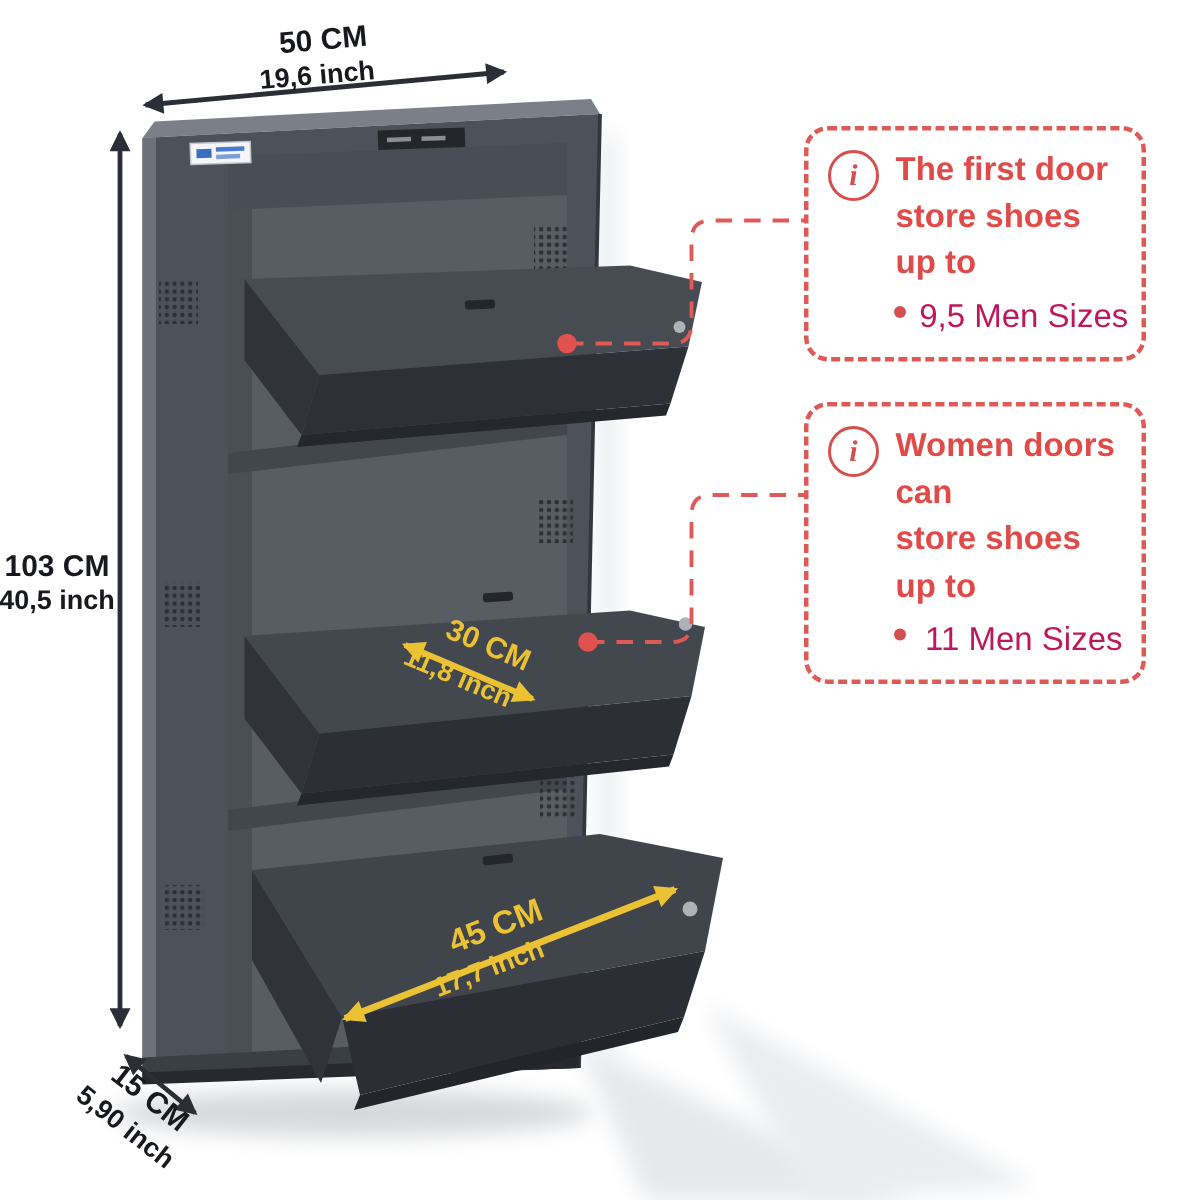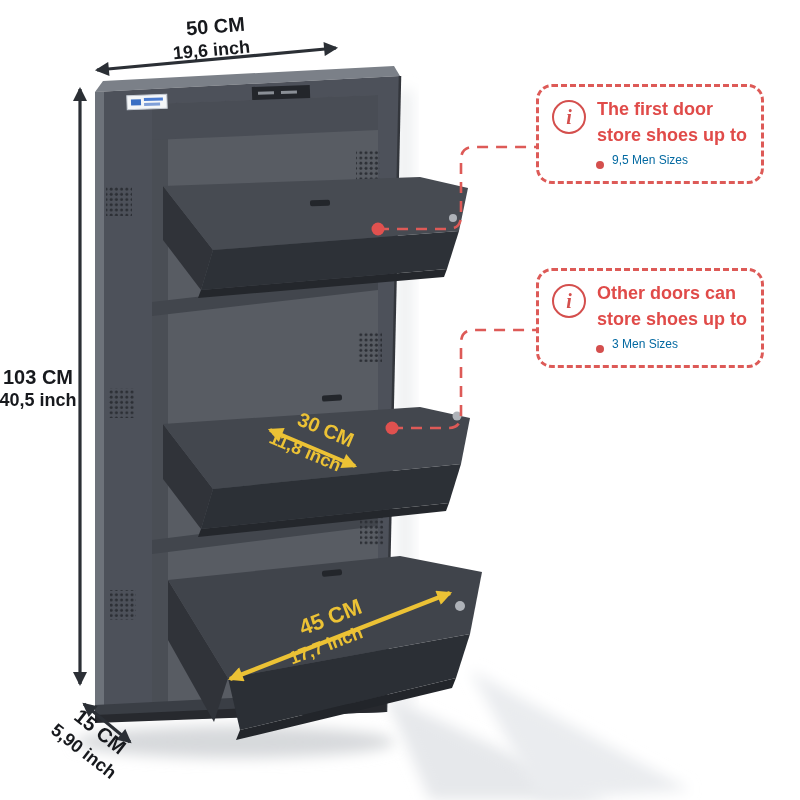--- a/index.html
+++ b/index.html
@@ -15,24 +15,24 @@
   .ydim2{font-size:18px;}
   .ydimbig{font-size:22px;}
 
   .callout{position:absolute;width:228px;box-sizing:border-box;background:#ffffff;
            border:3px dashed #dd5a57;border-radius:16px;padding:10px 8px 12px 13px;}
   .co-row{display:flex;gap:11px;align-items:flex-start;}
   .info-badge{flex:0 0 auto;width:30px;height:30px;border:2px solid #d44f4d;border-radius:50%;
               display:flex;align-items:center;justify-content:center;margin-top:3px;
               font-family:"Liberation Serif",serif;font-style:italic;font-weight:bold;
               font-size:20px;color:#d44f4d;}
-  .co-title{font-size:18px;font-weight:bold;color:#e04b49;line-height:1.42;}
+  .co-title{font-size:22px;font-weight:bold;color:#e04b49;line-height:1.42;}
   .co-bullets{margin:4px 0 0 42px;padding:0;list-style:none;}
-  .co-bullets li{position:relative;padding-left:18px;font-size:12px;color:#0369a1;
-                 line-height:1.42;}
+  .co-bullets li{position:relative;padding-left:18px;font-size:22px;color:#be185d;
+                 line-height:1.42;text-align:center;}
   .co-bullets li::before{content:"";position:absolute;left:2px;top:9px;width:8px;height:8px;
                  border-radius:50%;background:#d44f4d;}
 </style>
 </head>
 <body>
 
 <div class="stage">
 
   <svg class="scene" width="800" height="800" viewBox="0 0 800 800">
     <defs>
@@ -168,22 +168,22 @@
       <li>9,5 Men Sizes</li>
     </ul>
   </div>
 
   <div class="callout" style="left:536px;top:268px;">
     <div class="co-row">
       <div class="info-badge">
         <span>i</span>
       </div>
       <div class="co-title">
-        <div>Other doors can</div>
+        <div>Women doors can</div>
         <div>store shoes up to</div>
       </div>
     </div>
     <ul class="co-bullets">
-      <li>3 Men Sizes</li>
+      <li>11 Men Sizes</li>
     </ul>
   </div>
 
 </div>
 
 </body></html>

